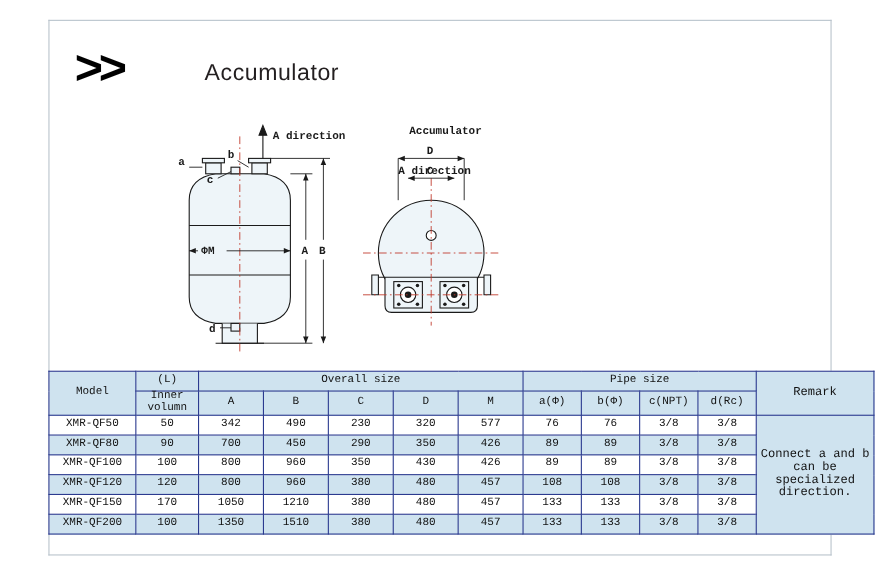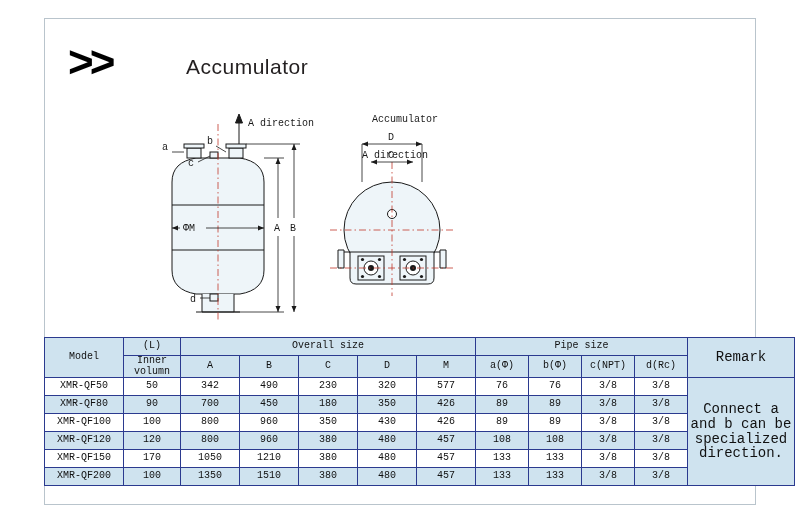--- a/index.html
+++ b/index.html
@@ -60,21 +60,21 @@
     left: 186px; top: 55px;
     font-size: 21px;
     color: #231f20;
     font-family: "Liberation Sans", sans-serif;
     letter-spacing: 0.5px;
   }
   
   .drawing {
     position: absolute;
     left: 44px; top: 100px;
-    width: 712px; height: 235px;
+    width: 712px; height: 235px; font-weight: bold;
   }
   svg.dwg {
     display: block;
   }
   .lbl {
     font-family: "Liberation Mono", monospace;
     font-size: 10px;
     fill: #1a1a1a;
   }
   
@@ -101,21 +101,21 @@
     font-weight: normal;
   }
   table.spec tbody tr:nth-child(even) td {
     background: #cfe3ef;
   }
   table.spec tbody tr:nth-child(odd) td {
     background: #ffffff;
   }
   td.remark-cell, th.remark-head {
     background: #cfe3ef !important;
-    font-size: 14px;
+    font-size: 11px;
     line-height: 1.35;
     padding: 0 4px;
   }
   .col-model { width: 78px; }
   .col-vol { width: 56px; }
   .col-size { width: 58px; }
   .col-pipe { width: 52px; }
   .col-remark { width: 106px; }
   .two-line { line-height: 1.15; }
 </style>
@@ -291,21 +291,21 @@
         <td>76</td>
         <td>3/8</td>
         <td>3/8</td>
         <td class="remark-cell" rowspan="6">Connect a and b can be specialized direction.</td>
       </tr>
       <tr>
         <td>XMR-QF80</td>
         <td>90</td>
         <td>700</td>
         <td>450</td>
-        <td>180</td>
+        <td>290</td>
         <td>350</td>
         <td>426</td>
         <td>89</td>
         <td>89</td>
         <td>3/8</td>
         <td>3/8</td>
       </tr>
       <tr>
         <td>XMR-QF100</td>
         <td>100</td>

